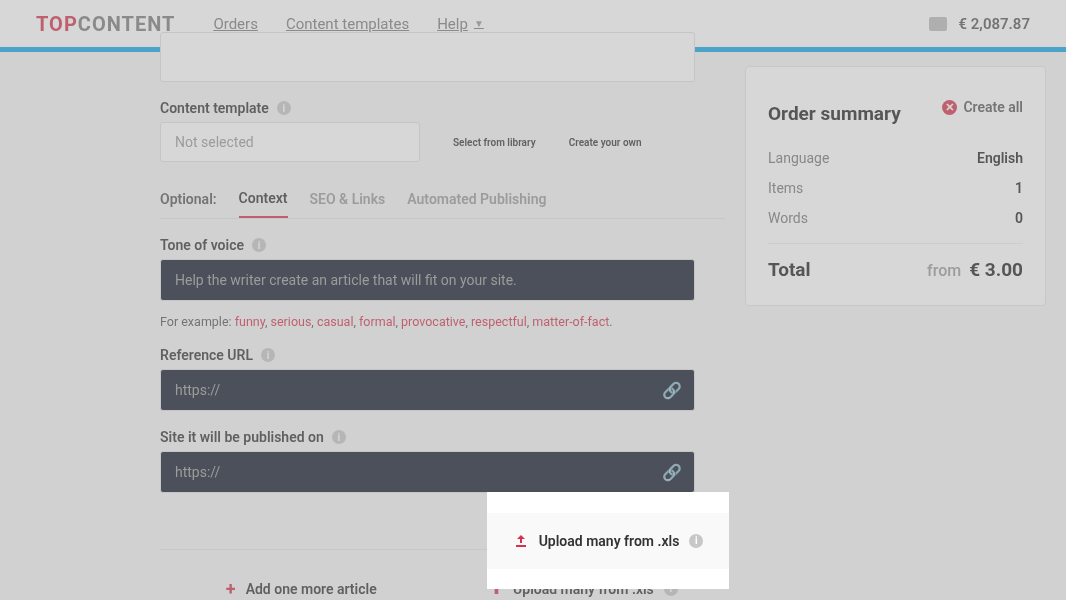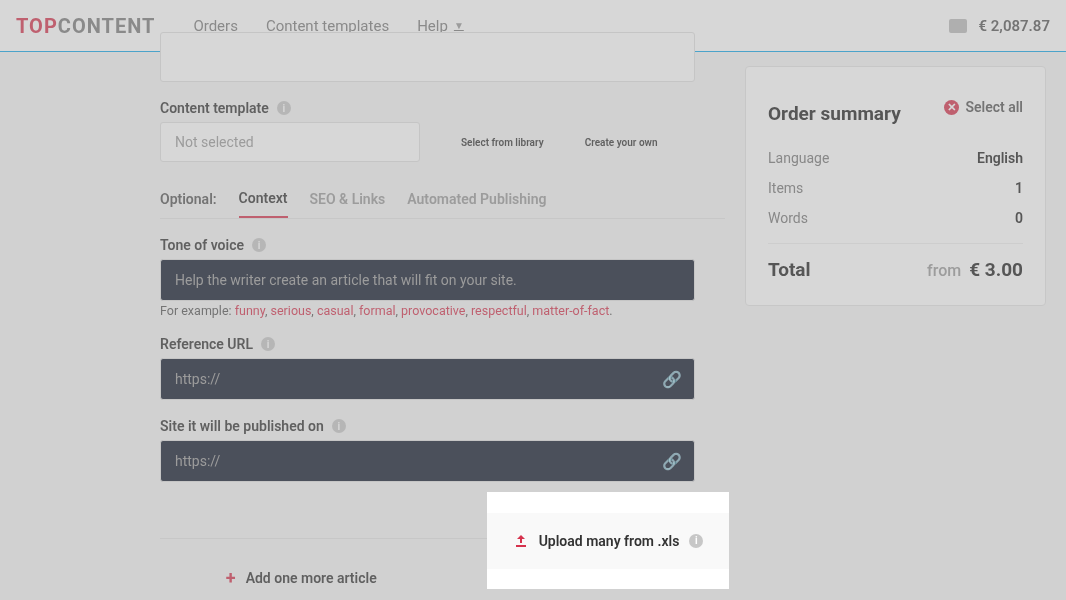--- a/index.html
+++ b/index.html
@@ -14,24 +14,24 @@
 }
 .overlay {
   position: absolute; inset: 0;
   background: rgba(160,160,160,0.42);
   pointer-events: none;
   z-index: 5;
 }
 .header {
   height: 52px;
   background: #fff;
-  border-bottom: 1px solid #0ea5e9;
+  border-bottom: 5px solid #0ea5e9;
   display: flex;
   align-items: center;
-  padding: 0 16px;
+  padding: 0 36px;
   justify-content: space-between;
 }
 .header-left { display: flex; align-items: center; gap: 38px; }
 .logo { font-weight: 700; font-size: 20px; letter-spacing: 1px; }
 .logo .red { color: #d6324d; }
 .logo .grey { color: #7a7a7a; }
 .nav { display: flex; gap: 28px; }
 .nav-item { color: #7a7a7a; font-size: 15px; cursor: pointer; display: flex; align-items: center; gap: 6px; text-decoration: underline;}
 .header-right { display: flex; align-items: center; gap: 12px; color: #555; font-size: 15px; font-weight: 600;}
 .wallet-icon { width: 18px; height: 14px; background: #bbb; border-radius: 2px; }
@@ -39,33 +39,33 @@
 .left-col { flex: 1; padding-left: 140px; padding-right: 20px;}
 .right-col { width: 310px; padding-top: 14px;}
 .top-select-row { margin-top: -20px;}
 .top-select { width: 535px; height: 50px; background: #fff; border:1px solid #e0e0e0; border-radius:3px;}
 .label-row { display: flex; align-items:center; gap: 8px; margin-top: 18px; margin-bottom: 6px;}
 .label-row .lbl { font-size: 14px; color: #333; font-weight: 600;}
 .info-icon {
   width: 14px; height: 14px; border-radius: 50%; background: #c7c7c7; color: #fff;
   display: inline-flex; align-items:center; justify-content:center; font-size: 10px; font-weight: 700;
 }
-.template-row { display: flex; align-items: center; gap: 30px;}
+.template-row { display: flex; align-items: center; gap: 22px;}
 .template-select { width: 260px; height: 40px; background: #fff; border:1px solid #e0e0e0; border-radius:3px; padding: 0 14px; color: #999; font-size:14px; display:flex; align-items:center;}
 .link-btn { color: #333; font-size: 10px; font-weight: 600; cursor: pointer; margin-left: 11px;}
 .tabs-row { display:flex; align-items:center; gap: 22px; border-bottom: 1px solid #e3e3e3; margin-top: 28px; padding-bottom: 0;}
 .tabs-label { color: #555; font-size: 14px; font-weight: 600; padding-bottom: 10px;}
 .tab { color: #999; font-size: 14px; font-weight: 600; padding-bottom: 10px; cursor:pointer;}
 .tab.active { color: #333; border-bottom: 2px solid #d6324d; }
 .tone-input, .url-input {
   width: 535px; height: 42px; background:#0f172a; border:1px solid #e0e0e0; border-radius:3px;
   padding: 0 14px; color:#999; font-size:14px; display:flex; align-items:center; position:relative;
 }
 .url-input .link-glyph { position:absolute; right:12px; top:50%; transform:translateY(-50%); color:#bbb; font-size:16px;}
-.example-row { font-size: 12.5px; color:#555; margin-top: 2px;}
+.example-row { font-size: 12.5px; color:#555; margin-top: 13px;}
 .example-row .ex { color:#d6324d; cursor:pointer;}
 .actions-row { display:flex; margin-top: 56px; border-top:1px solid #e3e3e3; width:565px;}
 .action-half { flex:1; padding: 28px 10px; display:flex; align-items:center; justify-content:center; gap:10px; cursor:pointer;}
 .action-half .txt { font-weight:600; font-size:14px; color:#333;}
 .plus-icon { color:#d6324d; font-size:18px; font-weight:700;}
 .upload-icon { color:#d6324d; font-size:16px;}
 .order-card {
   background:#fff; border:1px solid #e4e4e4; border-radius:4px; padding: 22px 22px 24px 22px;
 }
 .order-head { display:flex; justify-content:space-between; align-items:center; margin-bottom:18px; }
@@ -195,21 +195,21 @@
     </div>
 
   </div>
 
   <div class="right-col">
     <div class="order-card">
       <div class="order-head">
         <span class="order-title">Order summary</span>
         <span class="clear-all">
           <span class="clear-icon">✕</span>
-          <span>Select all</span>
+          <span>Create all</span>
         </span>
       </div>
       <div class="order-line">
         <span>Language</span>
         <span class="val">English</span>
       </div>
       <div class="order-line">
         <span>Items</span>
         <span class="val">1</span>
       </div>

